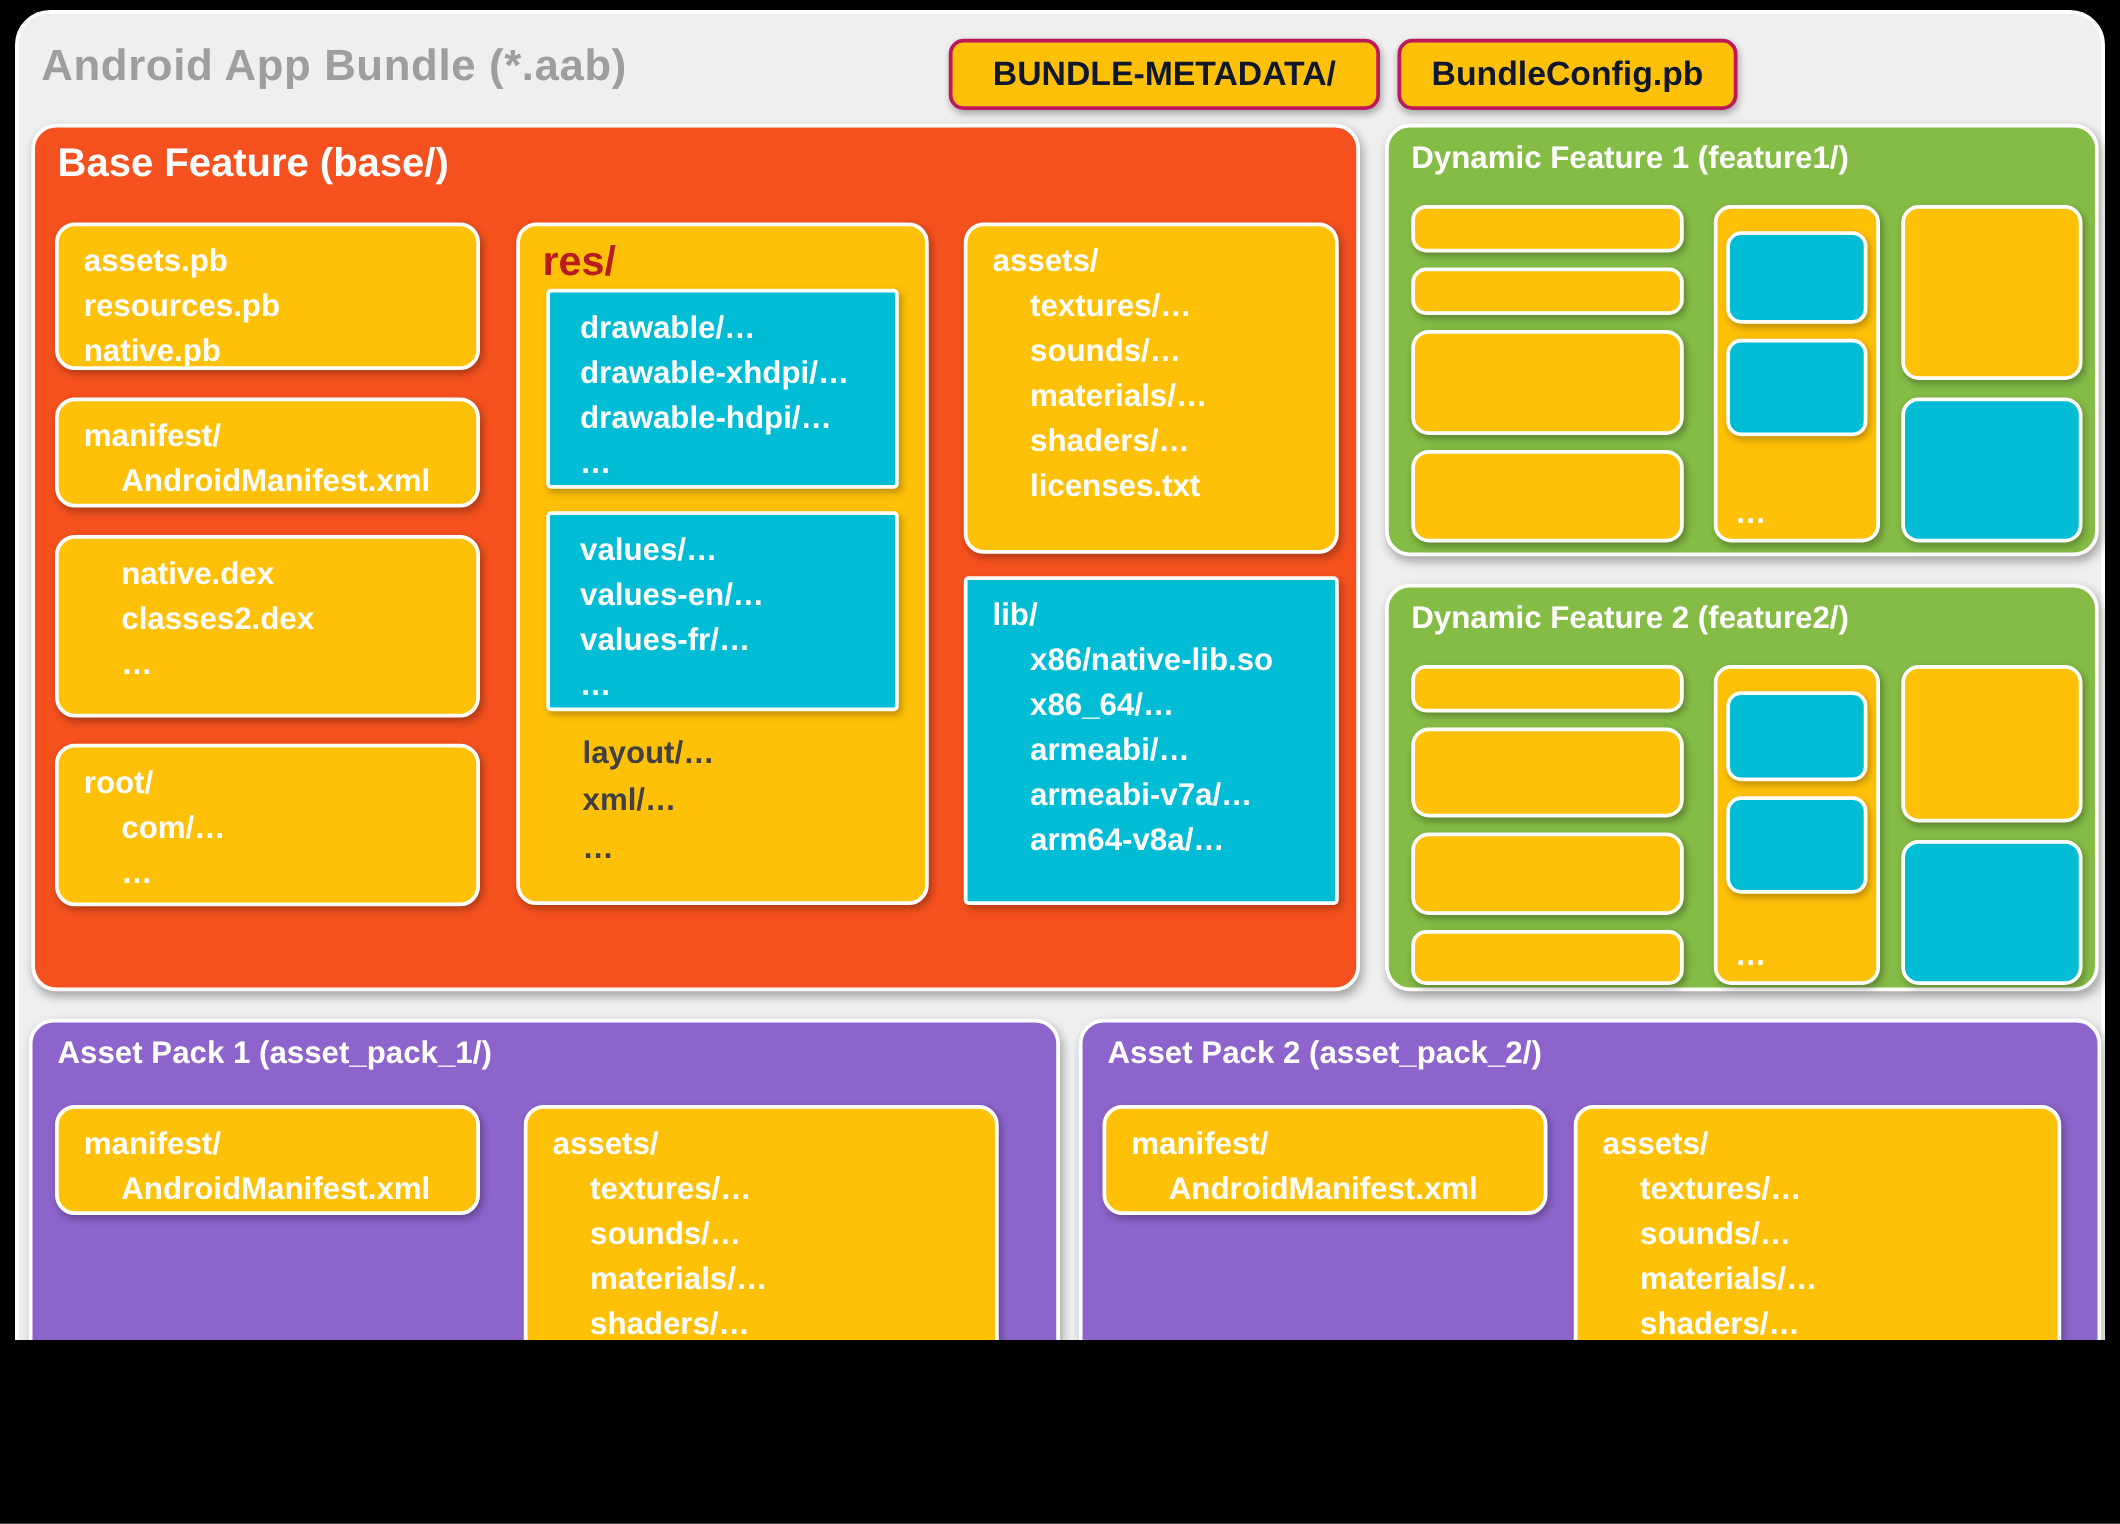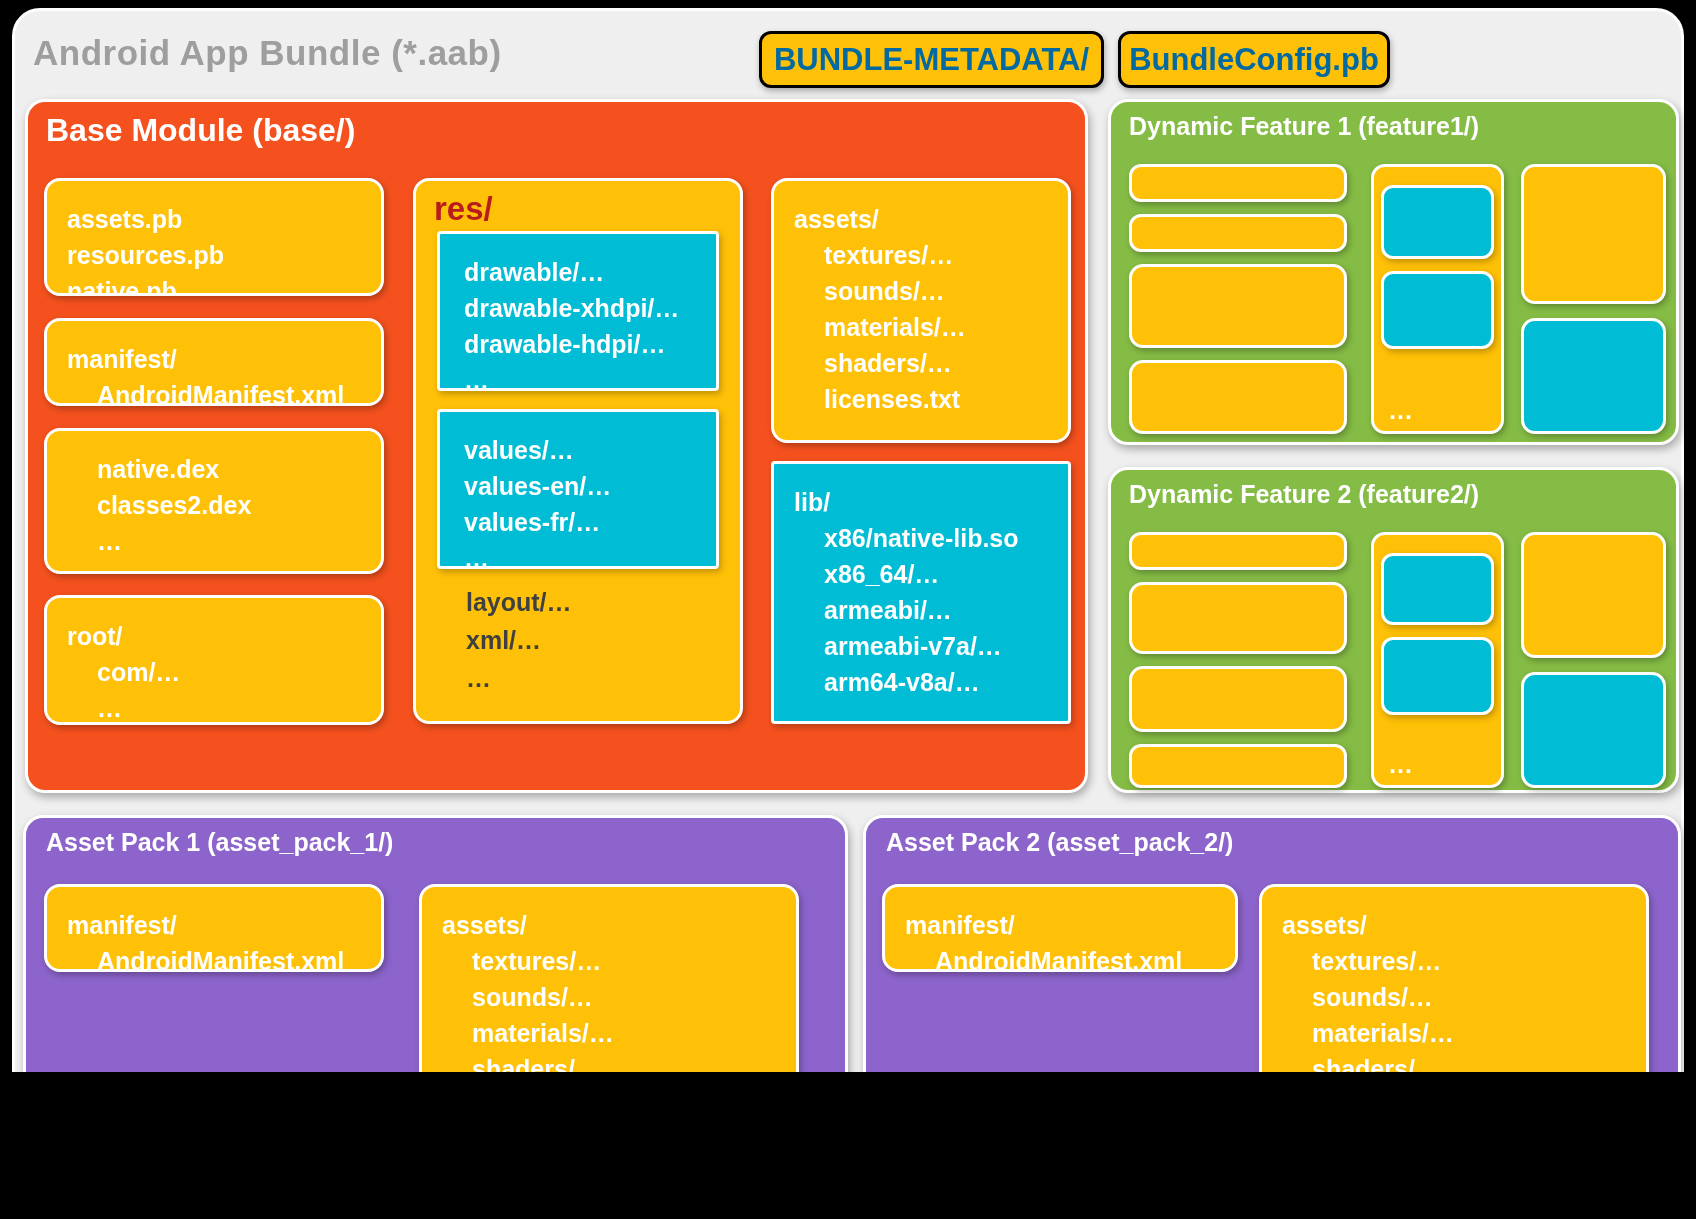--- a/index.html
+++ b/index.html
@@ -6,53 +6,53 @@
     --orange:#F4511E; --yellow:#FFC107; --cyan:#00BCD4; --green:#85BC45;
     --purple:#8C64CB; --background:#EFEFEF; --title_text:#9E9E9E;
   }
   html,body{margin:0;padding:0;background:#000;}
   .canvas{position:relative;width:1696px;height:1072px;background:#000;overflow:hidden;
           font-family:"Liberation Sans","DejaVu Sans",sans-serif;font-weight:bold;}
   .frame{position:absolute;left:12px;top:8px;width:1672px;height:1192px;background:var(--background);
          border:3px solid #fff;border-radius:28px;box-sizing:border-box;}
   .abs{position:absolute;box-sizing:border-box;}
   .page-title{font-size:35px;color:var(--title_text);letter-spacing:.5px;white-space:nowrap;}
-  .pill{background:var(--yellow);border:3px solid #000000;border-radius:12px;
+  .pill{background:var(--yellow);border:3px solid #be185d;border-radius:12px;
         box-shadow:1px 3px 6px rgba(0,0,0,.3);display:flex;align-items:center;justify-content:center;
-        color:#0369a1;font-size:31px;white-space:nowrap;}
+        color:#0f172a;font-size:27px;white-space:nowrap;}
   .module{border:3px solid #fff;border-radius:20px;box-shadow:2px 4px 8px rgba(0,0,0,.3);}
   .module.orange{background:var(--orange);}
   .module.green{background:var(--green);}
   .module.purple{background:var(--purple);}
   .mtitle{position:absolute;left:18px;top:10px;font-size:32px;color:#fff;white-space:nowrap;}
   .mtitle.small{font-size:25px;}
   .ybox{background:var(--yellow);border:3px solid #fff;border-radius:16px;
         box-shadow:2px 3px 6px rgba(0,0,0,.28);}
   .cbox{background:var(--cyan);border:3px solid #fff;border-radius:4px;
         box-shadow:2px 3px 6px rgba(0,0,0,.25);}
-  .lines{position:absolute;inset:0;padding:20px 10px 0 20px;color:#fff;font-size:25px;line-height:36px;
+  .lines{position:absolute;inset:0;padding:10px 10px 0 20px;color:#fff;font-size:25px;line-height:36px;
          white-space:nowrap;overflow:hidden;}
   .lines .ln.i1{padding-left:30px;}
   .reslabel{position:absolute;left:18px;top:10px;color:#b91c1c;font-size:33px;line-height:36px;}
   .tail-lines{position:absolute;color:#404040;font-size:25px;line-height:38px;white-space:nowrap;}
   .dots{position:absolute;left:14px;bottom:6px;color:#fff;font-size:25px;}
 </style>
 </head>
 <body>
 
 <div class="canvas">
   <div class="frame">
 
     <div class="abs page-title" style="left:18px;top:22px;">Android App Bundle (*.aab)</div>
 
     <div class="abs pill" style="left:744px;top:20px;width:345px;height:57px;">BUNDLE-METADATA/</div>
     <div class="abs pill" style="left:1103px;top:20px;width:272px;height:57px;">BundleConfig.pb</div>
 
     <div class="abs module orange" style="left:10px;top:88px;width:1063px;height:694px;">
-      <div class="mtitle">Base Module (base/)</div>
+      <div class="mtitle">Base Feature (base/)</div>
 
       <div class="abs ybox" style="left:16px;top:76px;width:340px;height:118px;">
         <div class="lines">
             <div class="ln i0">assets.pb</div>
             <div class="ln i0">resources.pb</div>
             <div class="ln i0">native.pb</div>
           </div>
       </div>
       <div class="abs ybox" style="left:16px;top:216px;width:340px;height:88px;">
         <div class="lines">

